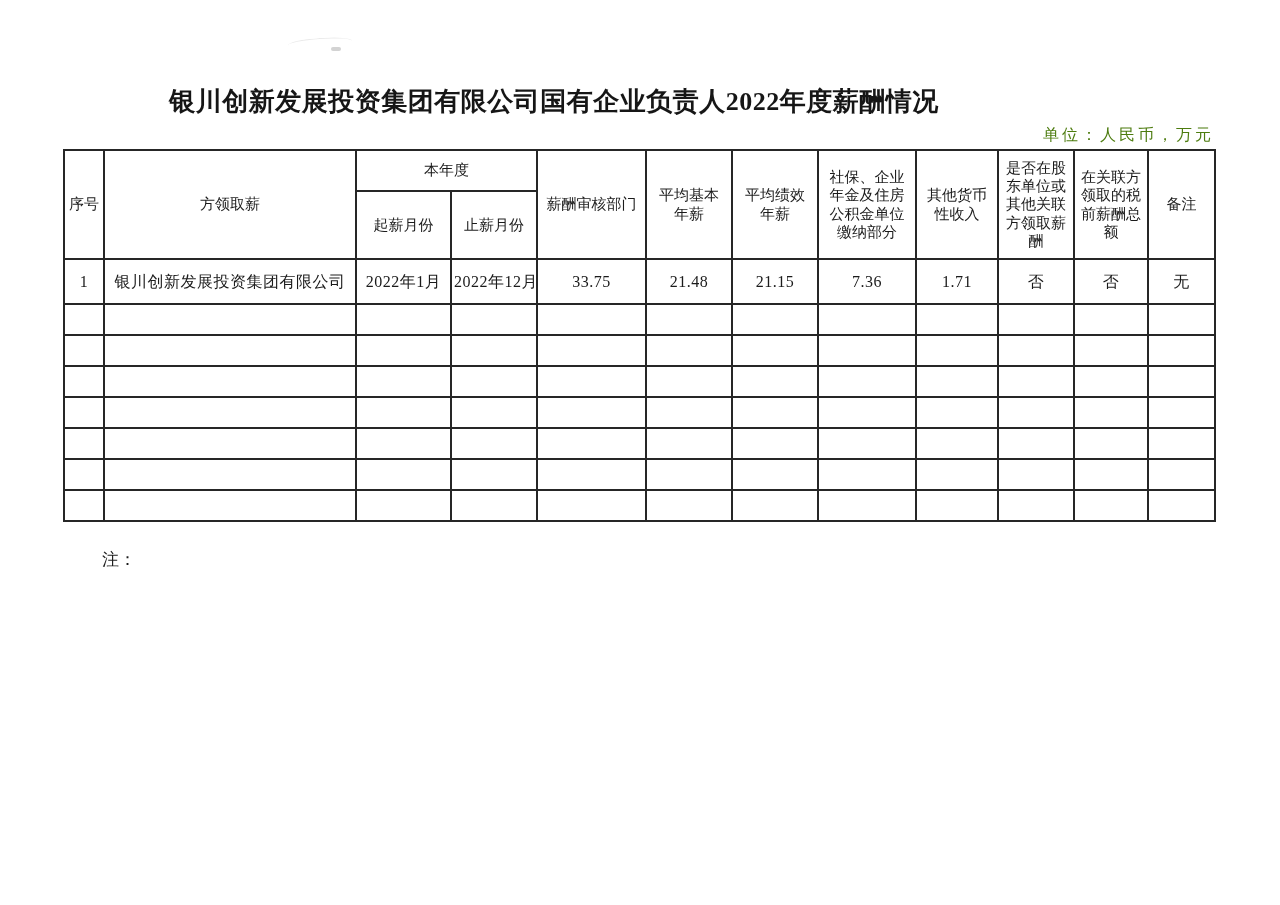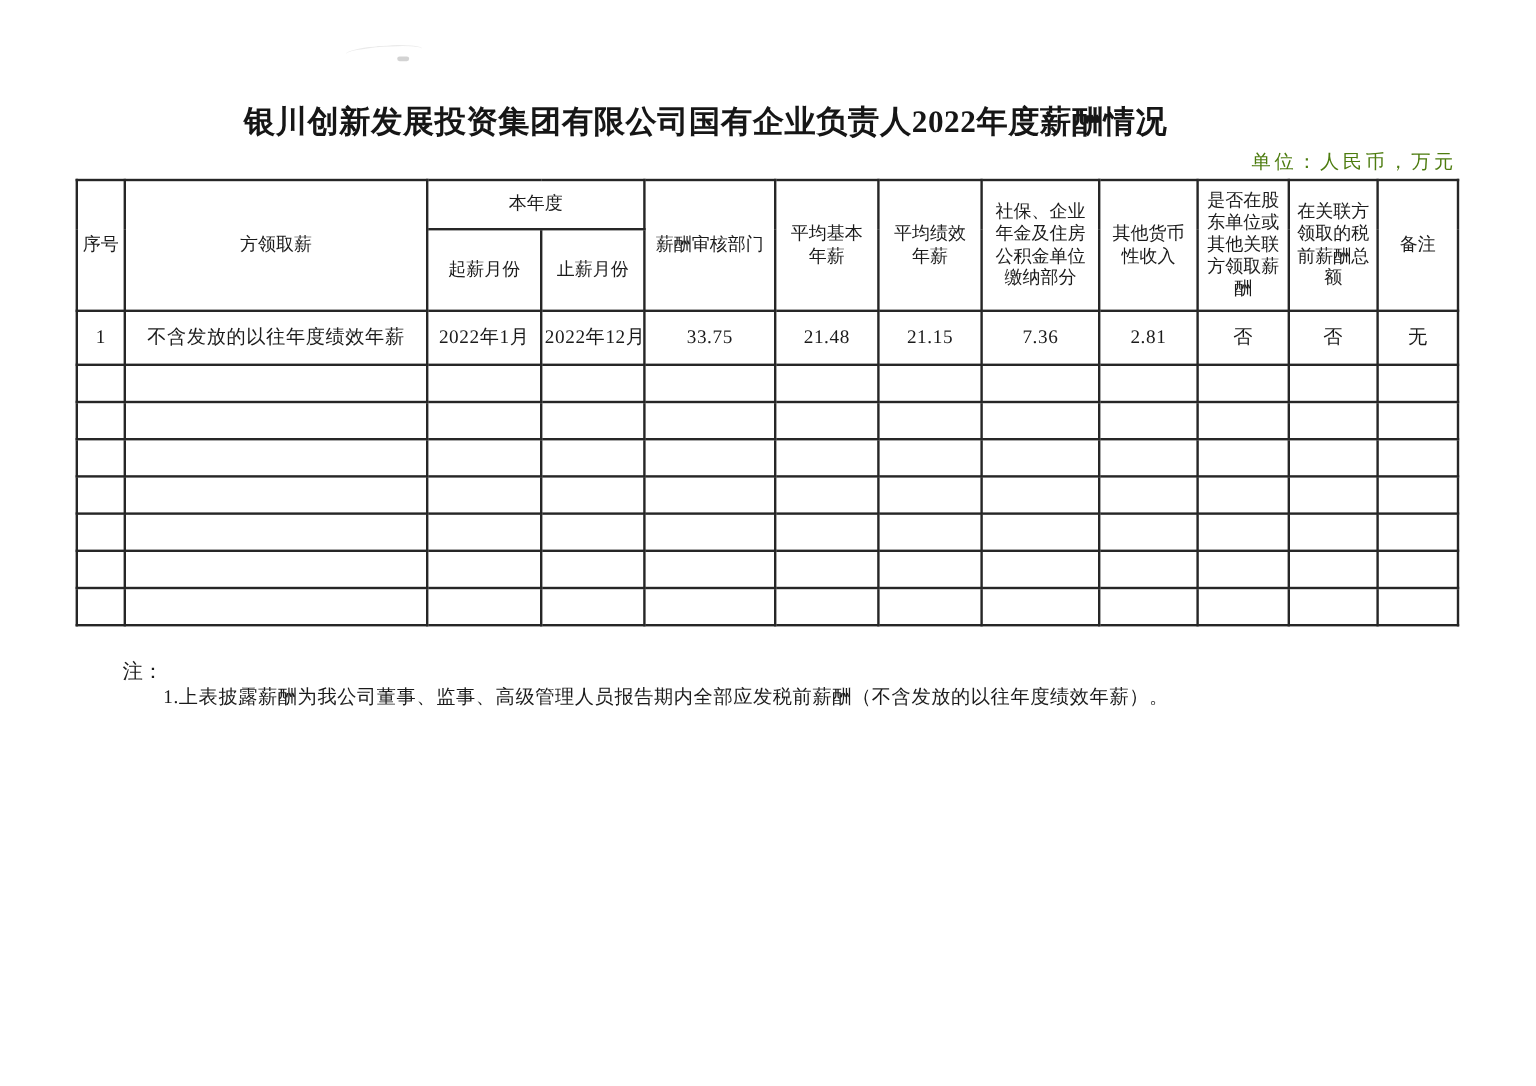--- a/index.html
+++ b/index.html
@@ -20,21 +20,20 @@
   .doc-title {
     position: absolute;
     top: 84px;
     left: 0;
     width: 1108px;
     text-align: center;
     font-size: 26px;
     font-weight: bold;
     letter-spacing: 0.5px;
     color: #161616;
-    margin-left: 34px;
   }
 
   .unit-note {
     position: absolute;
     top: 125px;
     right: 66px;
     font-size: 16px;
     letter-spacing: 3px;
     color: #4d7c0f;
   }
@@ -162,28 +161,28 @@
       <th rowspan="2">备注</th>
     </tr>
     <tr class="header-row-b">
       <th>起薪月份</th>
       <th>止薪月份</th>
     </tr>
   </thead>
   <tbody>
     <tr class="data-row">
       <td>1</td>
-      <td>不含发放的以往年度绩效年薪</td>
+      <td>银川创新发展投资集团有限公司</td>
       <td>2022年1月</td>
       <td>2022年12月</td>
       <td>33.75</td>
       <td>21.48</td>
       <td>21.15</td>
       <td>7.36</td>
-      <td>2.81</td>
+      <td>1.71</td>
       <td>否</td>
       <td>否</td>
       <td>无</td>
     </tr>
   <tr class="empty-row">
         <td></td>
         <td></td>
         <td></td>
         <td></td>
         <td></td>
@@ -277,14 +276,13 @@
         <td></td>
         <td></td>
         <td></td>
         <td></td>
       </tr>
     </tbody>
 </table>
 
 <div class="notes-label">注：</div>
 <div class="notes-list">
-  <div>1.上表披露薪酬为我公司董事、监事、高级管理人员报告期内全部应发税前薪酬（不含发放的以往年度绩效年薪）。</div>
 </div>
 
 </body></html>

